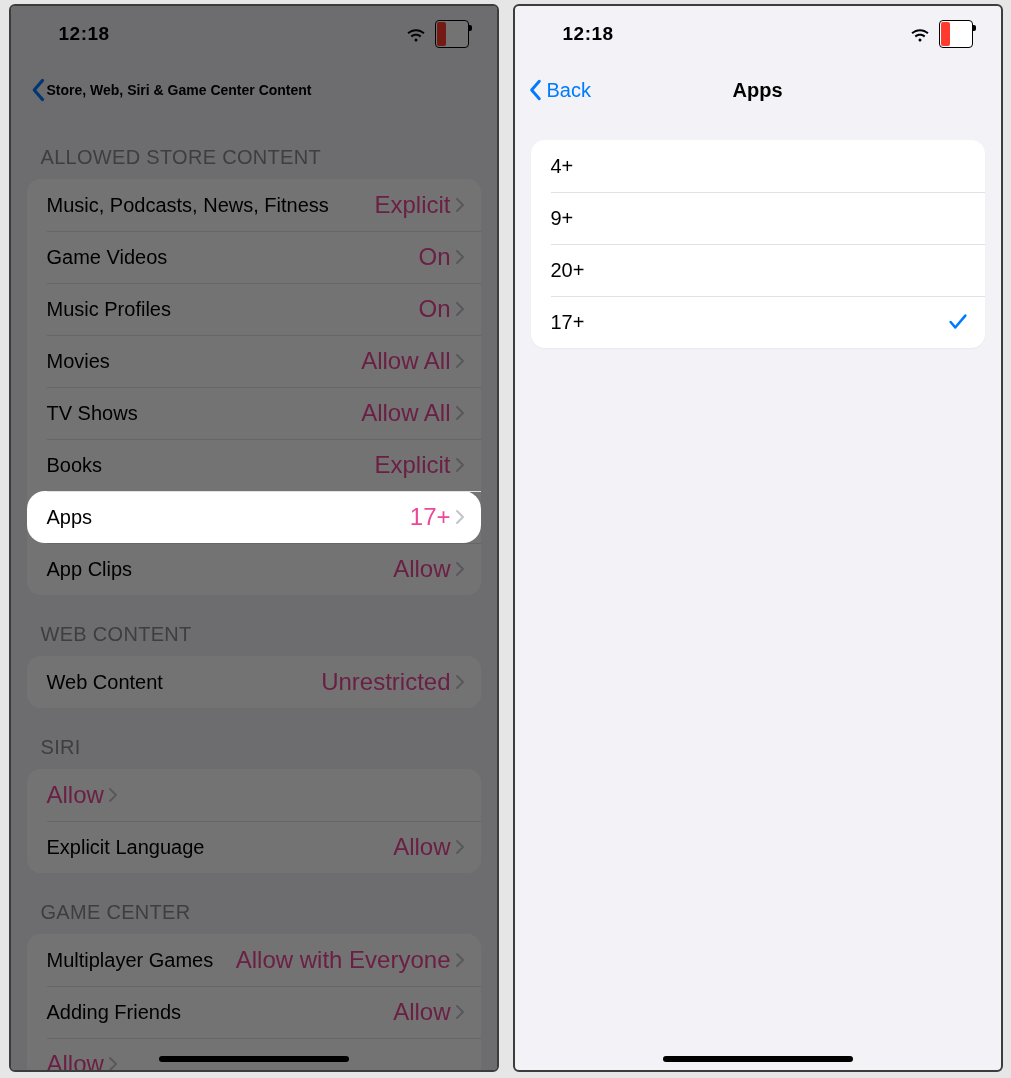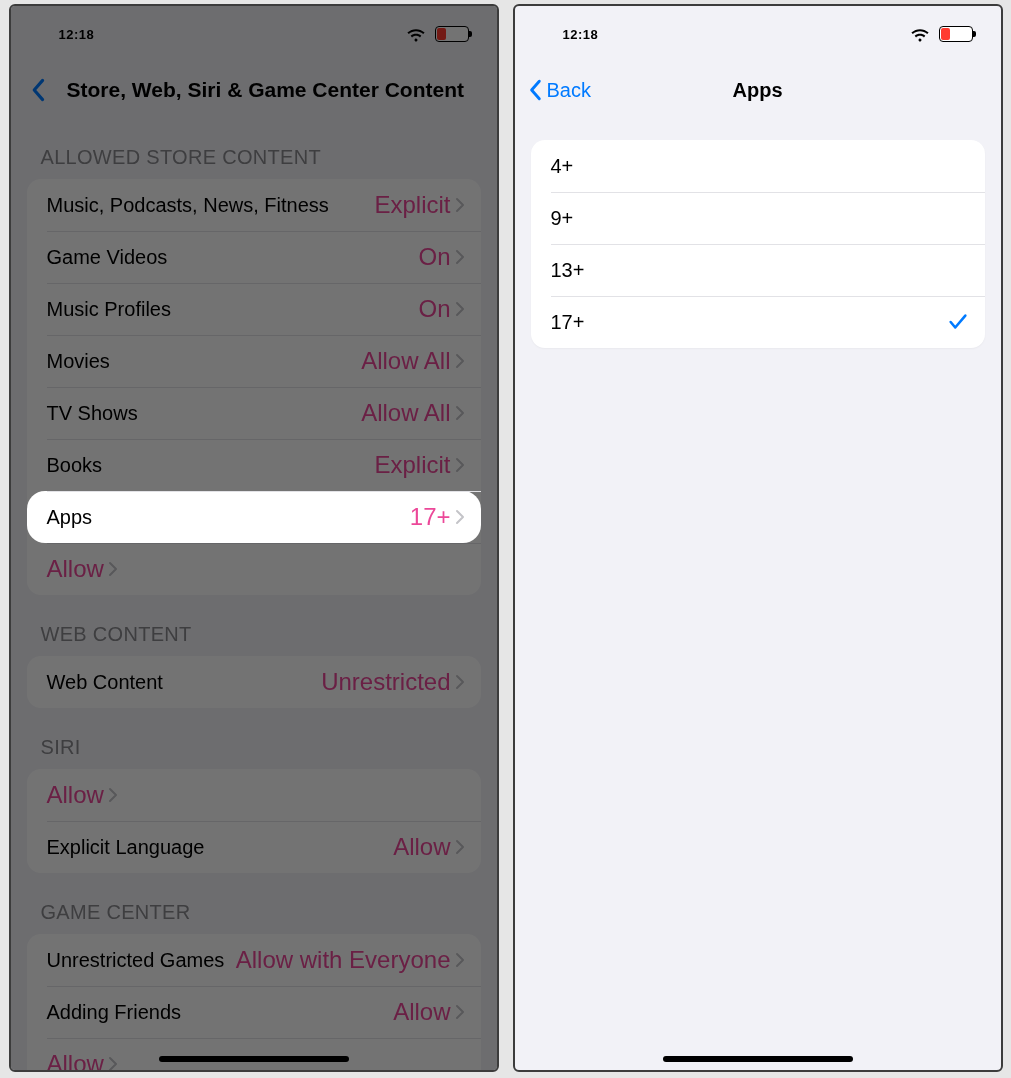--- a/index.html
+++ b/index.html
@@ -27,40 +27,40 @@
     position: absolute; inset: 0;
     background: rgba(0,0,0,0.55);
     pointer-events: none;
     z-index: 50;
   }
   .status-bar {
     height: 56px;
     display:flex; justify-content:space-between; align-items:center;
     padding: 0 28px 0 48px;
   }
-  .status-time { font-weight: 600; font-size: 13px; letter-spacing: 0.5px; }
+  .status-time { font-weight: 600; font-size: 19px; letter-spacing: 0.5px; }
   .status-icons { display:flex; align-items:center; gap:8px; }
   .nav-bar {
     height: 56px;
     display:flex; align-items:center;
     position: relative;
     padding: 0 14px;
   }
   .nav-back {
     display:flex; align-items:center; gap:4px;
     color:#007aff; font-size:20px;
   }
   .nav-title {
     position:absolute; left:0; right:0; text-align:center;
     font-weight:600; font-size:20px; color:#000;
     pointer-events:none;
   }
   .nav-title.left-align {
     position:static; text-align:right; pointer-events:auto;
-    margin-left: 20px; font-size:21px; font-weight:700;
+    margin-left: 0; font-size:14px; font-weight:700;
   }
   .nav-back-only-chevron { padding-left: 6px; }
   .content { padding: 0 16px 40px 16px; }
   .section-header {
     padding: 28px 14px 10px 14px;
     font-size: 20px; color:#8a8a8e; letter-spacing: 0.3px;
     text-transform: uppercase;
   }
   .list {
     background:#fff;
@@ -91,21 +91,21 @@
     background:#fff;
     border-radius: 18px;
     box-shadow: 0 0 0 4px rgba(255,255,255,0.0);
   }
   .home-indicator {
     position:absolute; bottom:8px; left:50%; transform:translateX(-50%);
     width: 190px; height:6px; border-radius:4px; background:#000;
   }
   
   .battery {
-    position:relative; width:34px; height:16px;
+    position:relative; width:34px; height:28px;
     border:1.5px solid #000; border-radius:4px;
     display:flex; align-items:center; padding:1px;
     background:#fff;
   }
   .battery::after {
     content:""; position:absolute; right:-4px; top:4px;
     width:3px; height:6px; background:#000; border-radius:0 2px 2px 0;
   }
   .battery .fill {
     height:100%; background:#ff3b30; border-radius:2px;
@@ -211,20 +211,21 @@
         <div class="row highlight-row">
           <span class="label">Apps</span>
           <span class="value">17+</span>
           <span class="chevron">
               <svg width="10" height="16" viewBox="0 0 10 16">
                 <path fill="none" stroke="currentColor" stroke-width="2" stroke-linecap="round" stroke-linejoin="round" d="M2 2l6 6-6 6"></path>
               </svg>
             </span>
         </div>
         <div class="row">
+          <span class="label">App Clips</span>
           <span class="value">Allow</span>
           <span class="chevron">
               <svg width="10" height="16" viewBox="0 0 10 16">
                 <path fill="none" stroke="currentColor" stroke-width="2" stroke-linecap="round" stroke-linejoin="round" d="M2 2l6 6-6 6"></path>
               </svg>
             </span>
         </div>
       </div>
 
       <div class="section-header">WEB CONTENT</div>
@@ -257,21 +258,21 @@
               <svg width="10" height="16" viewBox="0 0 10 16">
                 <path fill="none" stroke="currentColor" stroke-width="2" stroke-linecap="round" stroke-linejoin="round" d="M2 2l6 6-6 6"></path>
               </svg>
             </span>
         </div>
       </div>
 
       <div class="section-header">GAME CENTER</div>
       <div class="list">
         <div class="row">
-          <span class="label">Unrestricted Games</span>
+          <span class="label">Multiplayer Games</span>
           <span class="value">Allow with Everyone</span>
           <span class="chevron">
               <svg width="10" height="16" viewBox="0 0 10 16">
                 <path fill="none" stroke="currentColor" stroke-width="2" stroke-linecap="round" stroke-linejoin="round" d="M2 2l6 6-6 6"></path>
               </svg>
             </span>
         </div>
         <div class="row">
           <span class="label">Adding Friends</span>
           <span class="value">Allow</span>
@@ -325,21 +326,21 @@
 
     <div class="content" style="padding-top:22px;">
       <div class="list">
         <div class="row">
           <span class="label">4+</span>
         </div>
         <div class="row">
           <span class="label">9+</span>
         </div>
         <div class="row">
-          <span class="label">13+</span>
+          <span class="label">20+</span>
         </div>
         <div class="row">
           <span class="label">17+</span>
           <span class="check">
             <svg width="22" height="22" viewBox="0 0 24 24">
                 <path fill="none" stroke="#007aff" stroke-width="2.8" stroke-linecap="round" stroke-linejoin="round" d="M4 12l5 6L20 5"></path>
               </svg>
           </span>
         </div>
       </div>

